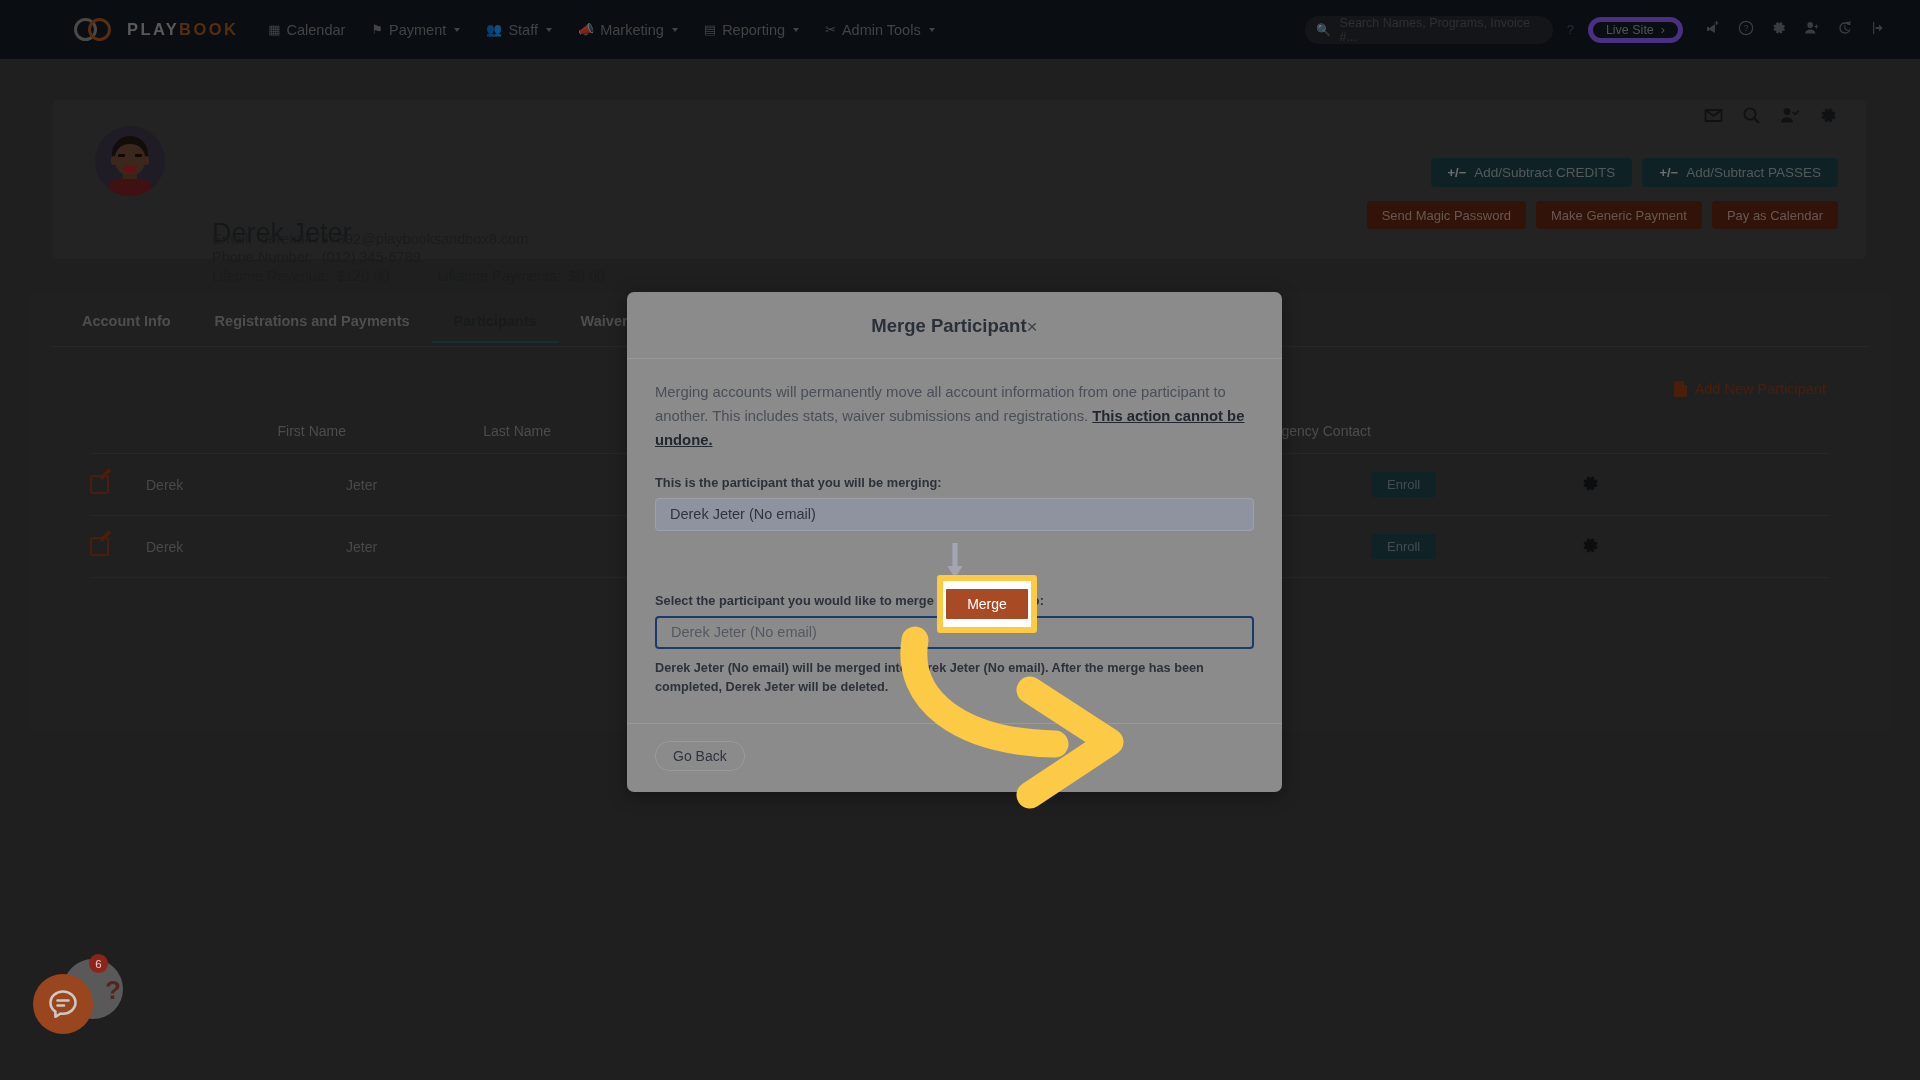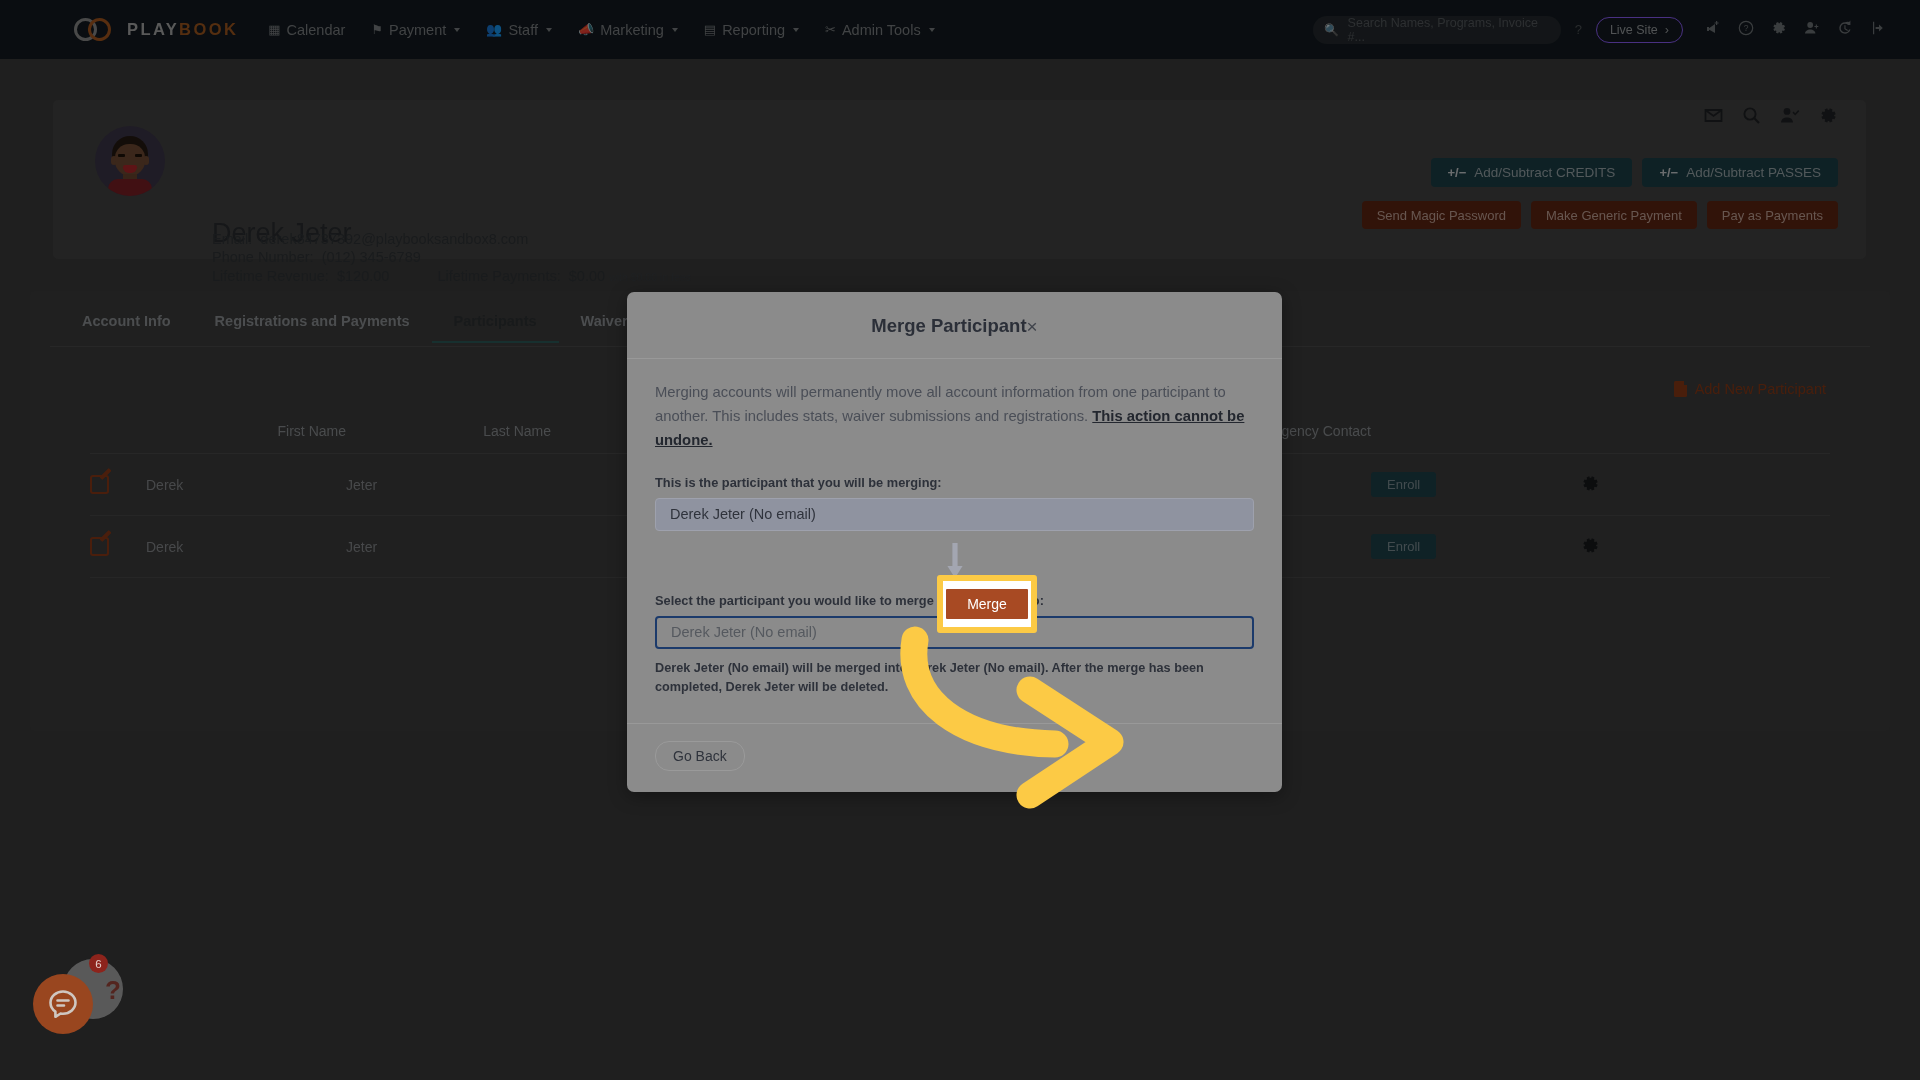--- a/index.html
+++ b/index.html
@@ -49,21 +49,21 @@
 
   .nav-right { margin-left: auto; display: flex; align-items: center; gap: 14px; padding-right: 12px; }
   .search-box {
     width: 248px; height: 28px; border-radius: 14px;
     background: #24292e; display: flex; align-items: center; gap: 8px;
     padding: 0 12px; color: #55595d; font-size: 12.5px;
   }
   .search-box .mag { font-size: 12px; }
   .q-mark { color: #4e5256; font-size: 13px; }
   .live-site {
-    border: 1px solid #8b5cf6; border-radius: 14px; height: 26px;
+    border: 5px solid #8b5cf6; border-radius: 14px; height: 26px;
     display: flex; align-items: center; gap: 7px; padding: 0 13px;
     color: #9a9ea1; font-size: 12.5px; cursor: pointer; text-align: center;
   }
   .nav-icons { display: flex; align-items: center; gap: 17px; margin-left: 8px; }
   .nav-icons svg { fill: #6f7377; }
 
   
   .profile-card {
     position: absolute; left: 53px; top: 100px; width: 1813px; height: 159px;
     background: #434343; border-radius: 5px;
@@ -381,21 +381,21 @@
       </button>
       <button class="btn btn-teal">
         <span class="pm">+/−</span>
         <span>Add/Subtract PASSES</span>
       </button>
     </div>
 
     <div class="btn-row r2">
       <button class="btn btn-rust">Send Magic Password</button>
       <button class="btn btn-rust">Make Generic Payment</button>
-      <button class="btn btn-rust">Pay as Payments</button>
+      <button class="btn btn-rust">Pay as Calendar</button>
     </div>
   </div>
 
   <div class="content-card">
     <div class="tabs">
       <div class="tab">Account Info</div>
       <div class="tab">Registrations and Payments</div>
       <div class="tab active">Participants</div>
       <div class="tab">Waiver Submissions</div>
     </div>

